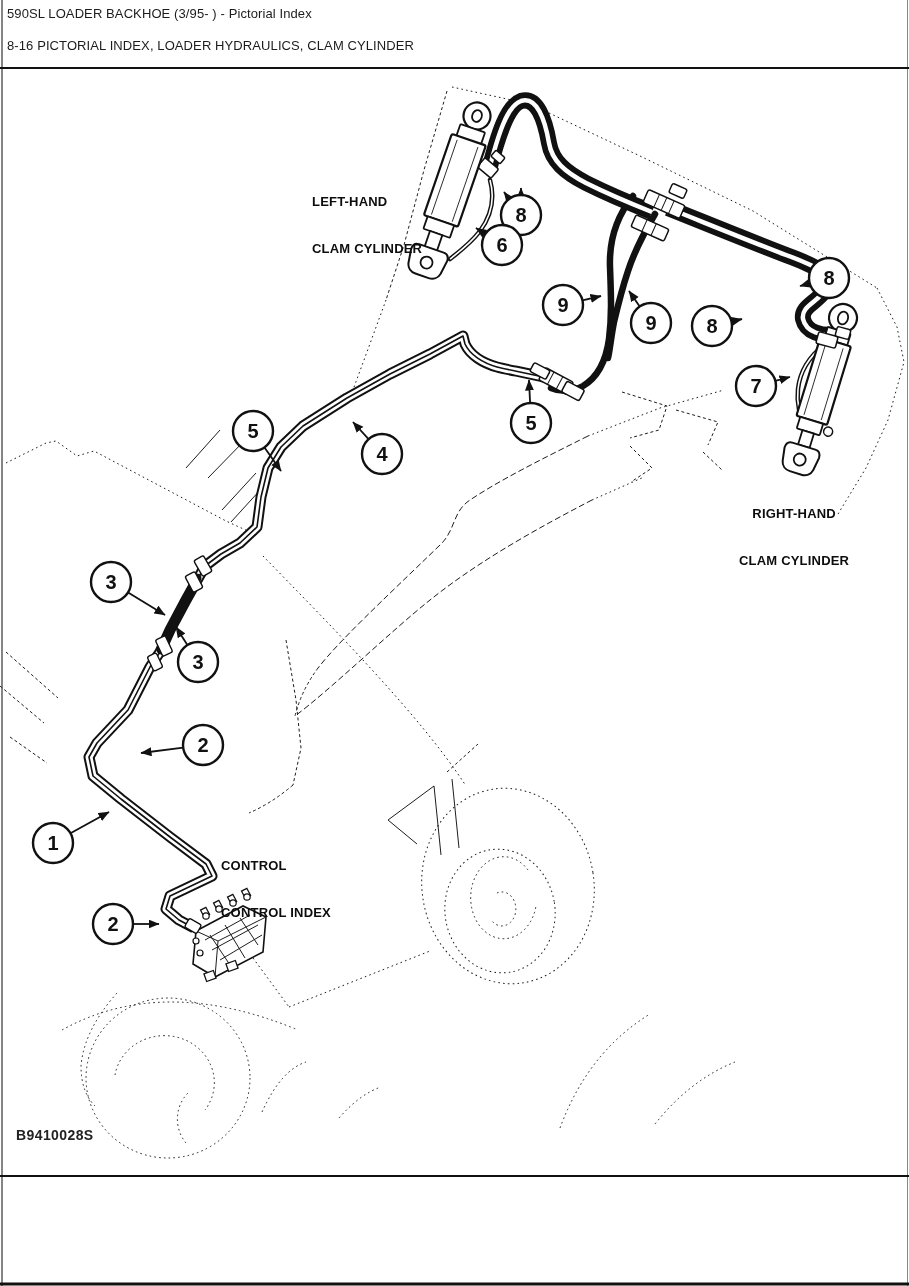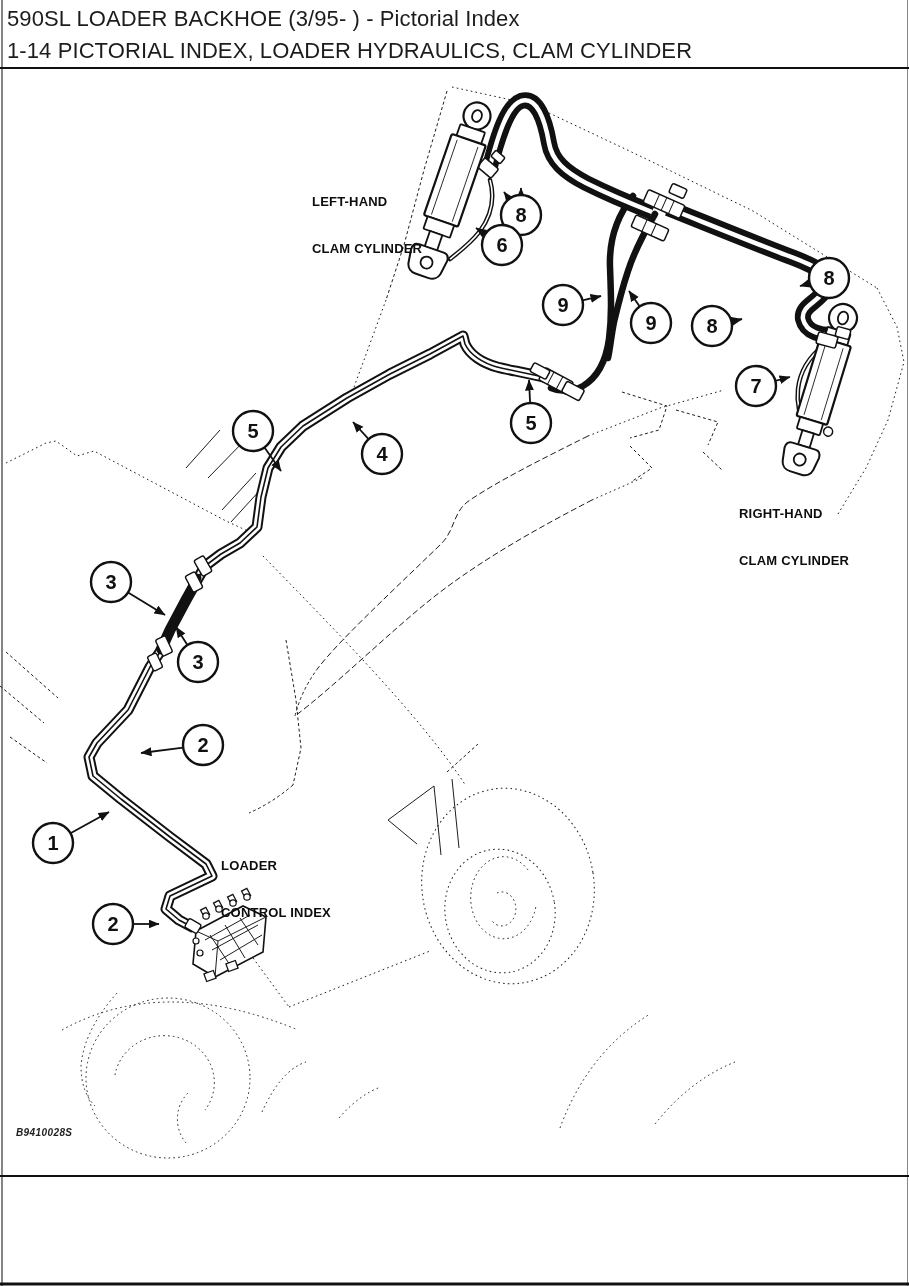--- a/index.html
+++ b/index.html
@@ -1,28 +1,28 @@
 <!DOCTYPE html>
 <html><head>
 <meta charset="utf-8">
 <style>
   html,body{margin:0;padding:0;background:#ffffff;}
   body{width:909px;height:1286px;position:relative;overflow:hidden;
        font-family:"Liberation Sans", sans-serif;}
   #page{position:absolute;inset:0;background:#fff;}
   svg{position:absolute;left:0;top:0;}
-  .hdr{position:absolute;left:7px;color:#1c1c1c;font-size:22px;letter-spacing:0.1px;white-space:pre;}
+  .hdr{position:absolute;left:7px;color:#1c1c1c;font-size:13px;letter-spacing:0.1px;white-space:pre;}
   #hdr1{top:6px;}
   #hdr2{top:38px;}
   .dlabel{position:absolute;color:#0d0d0d;font-weight:bold;font-size:13px;line-height:15.5px;
           letter-spacing:0.2px;white-space:pre;}
   .lbl-left{left:312px;top:163px;}
-  .lbl-right{left:739px;top:475px;}
+  .lbl-right{left:739px;top:475px;text-align:center;}
   .lbl-valve{left:221px;top:827px;}
-  #figcode{position:absolute;left:16px;top:1127px;font-size:10px;font-weight:bold;color:#222;letter-spacing:0.4px;font-style:italic;}
+  #figcode{position:absolute;left:16px;top:1127px;font-size:14px;font-weight:bold;color:#222;letter-spacing:0.4px;}
   
   .sk{stroke:#1d1d1d;fill:none;stroke-width:1;}
   .dot{stroke-dasharray:1.6 3.2;}
   .dsh{stroke-dasharray:3 2.6;}
   .ldsh{stroke-dasharray:6 3;}
   .ink{stroke:#111;fill:none;}
   .wht{stroke:#fff;fill:none;}
   .part{fill:#fff;stroke:#111;}
   .co-circle{fill:#fff;stroke:#111;stroke-width:2.4;}
   .co-num{fill:#111;font-family:"Liberation Sans",sans-serif;font-size:20px;font-weight:bold;text-anchor:middle;}
@@ -337,29 +337,29 @@
         </g>
         <g>
           <line x1="133.0" y1="924.0" x2="159" y2="924" class="co-arrow" marker-end="url(#ah)"></line>
           <circle cx="113" cy="924" r="20" class="co-circle"></circle>
           <text x="113" y="931" class="co-num">2</text>
         </g>
       </g>
   </svg>
 
   <div class="hdr" id="hdr1">590SL LOADER BACKHOE (3/95- ) - Pictorial Index</div>
-  <div class="hdr" id="hdr2">1-14 PICTORIAL INDEX, LOADER HYDRAULICS, CLAM CYLINDER</div>
+  <div class="hdr" id="hdr2">8-16 PICTORIAL INDEX, LOADER HYDRAULICS, CLAM CYLINDER</div>
 
   <div class="dlabel lbl-left">
     <div>LEFT-HAND</div>
     <div>CLAM CYLINDER</div>
   </div>
   <div class="dlabel lbl-right">
     <div>RIGHT-HAND</div>
     <div>CLAM CYLINDER</div>
   </div>
   <div class="dlabel lbl-valve">
-    <div>LOADER</div>
+    <div>CONTROL</div>
     <div>CONTROL INDEX</div>
   </div>
 
   <div id="figcode">B9410028S</div>
 </div>
 
 </body></html>

